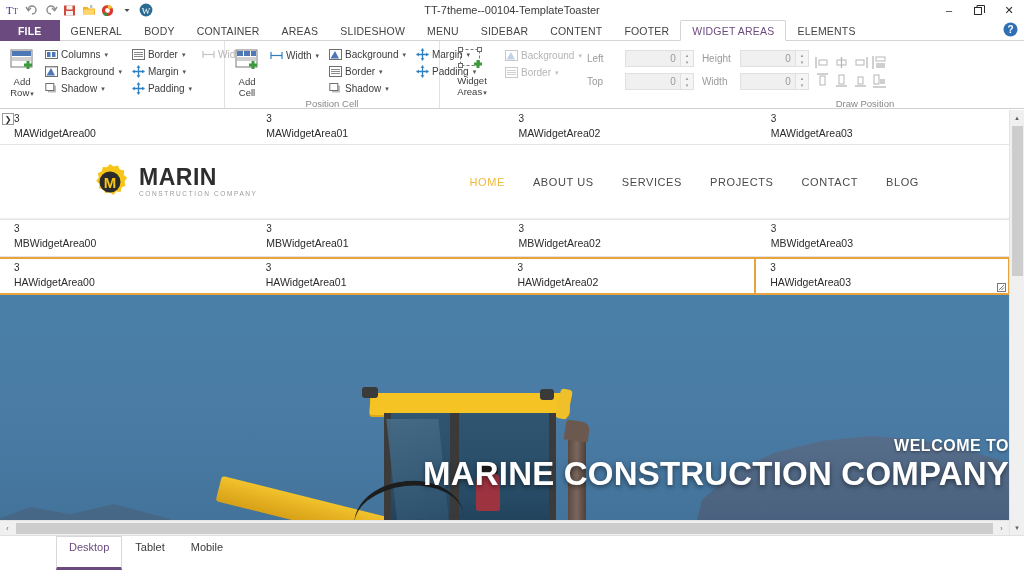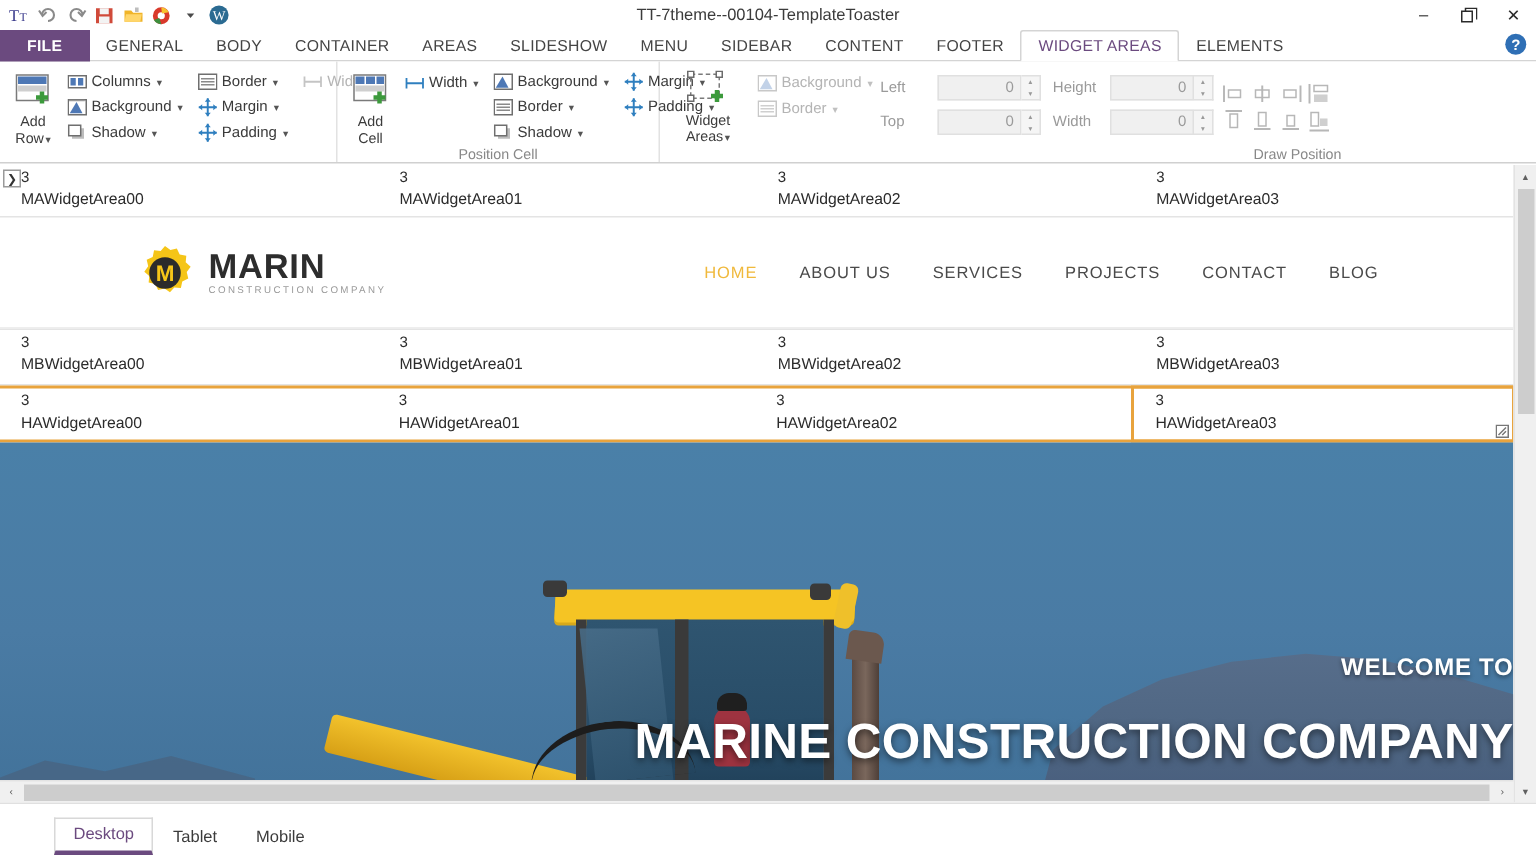--- a/index.html
+++ b/index.html
@@ -262,21 +262,21 @@
   .hero-text {
     position: absolute; left: 0; right: 0; top: 142px;
     text-align: right; color: #ffffff;
   }
   .hero-sub {
     font-size: 16px; font-weight: bold; letter-spacing: .5px;
     text-shadow: 0 1px 3px rgba(0,0,0,.45);
   }
   .hero-title {
     font-size: 33px; font-weight: bold; letter-spacing: .2px;
-    margin-top: 20px; text-shadow: 0 2px 5px rgba(0,0,0,.5);
+    text-shadow: 0 2px 5px rgba(0,0,0,.5);
   }
 
   
   .vscroll {
     position: absolute; right: 0; top: 110px; bottom: 41px; width: 15px;
     background: #f0f0f0; border-left: 1px solid #e3e3e3;
     display: flex; flex-direction: column; align-items: center;
   }
   .vscroll .arr {
     height: 15px; width: 15px; font-size: 7px; color: #606060;
@@ -293,21 +293,21 @@
   .hscroll .arr {
     width: 15px; height: 15px; font-size: 7px; color: #606060;
     display: flex; align-items: center; justify-content: center;
   }
   .hscroll .thumb { height: 11px; background: #cdcdcd; }
 
   
   .statusbar {
     position: absolute; left: 0; right: 0; bottom: 0; height: 41px;
     background: #ffffff; border-top: 1px solid #e0e0e0;
-    display: flex; align-items: flex-end; padding-left: 36px;
+    display: flex; padding-left: 56px;
   }
   .dev-tab {
     padding: 4px 12px 5px 12px; font-size: 11px; color: #3b3b3b;
     border: 1px solid transparent; margin-bottom: 6px;
   }
   .dev-tab.active {
     color: #6b4a7f; border: 1px solid #d8d8d8;
     border-bottom: 3px solid #6b4a7f; background: #fff;
   }
 </style>

